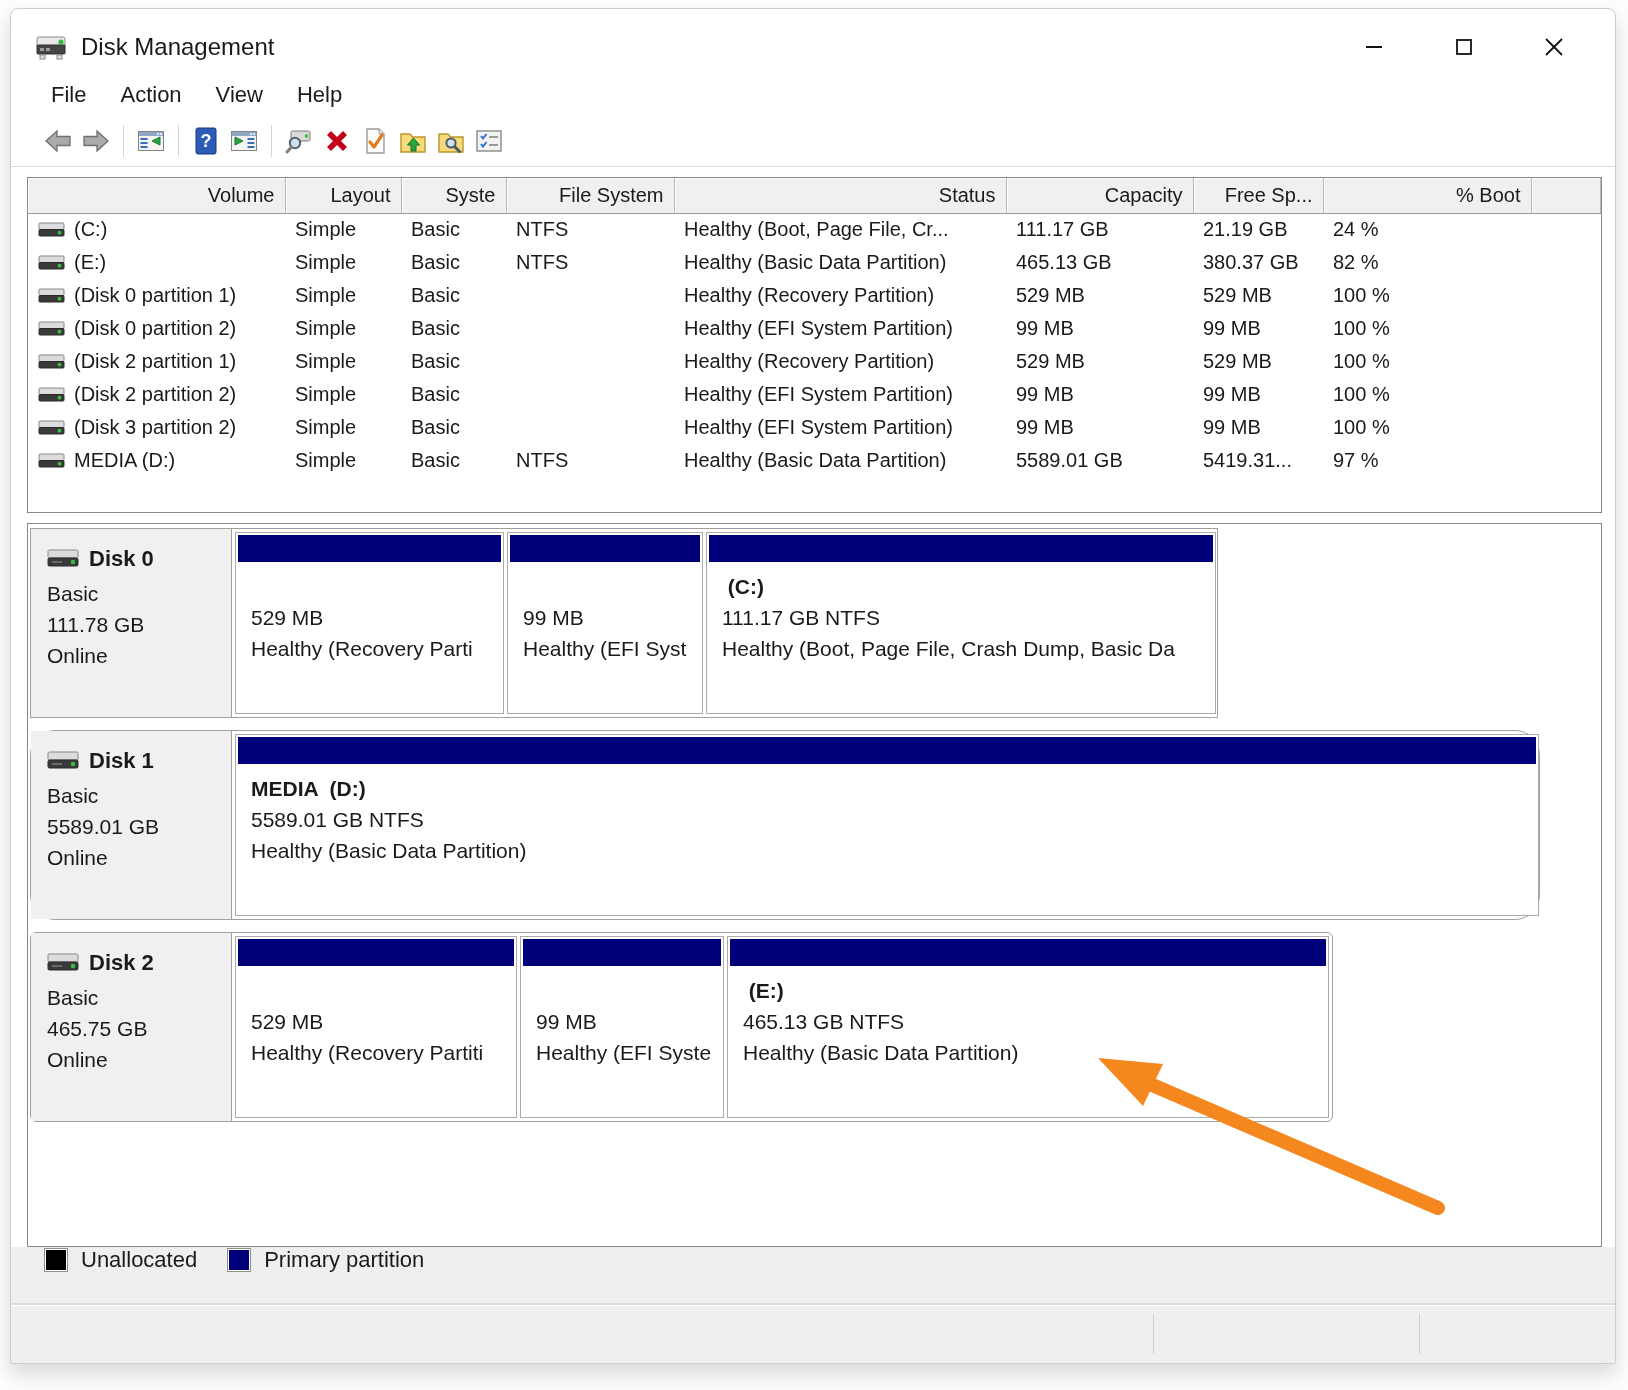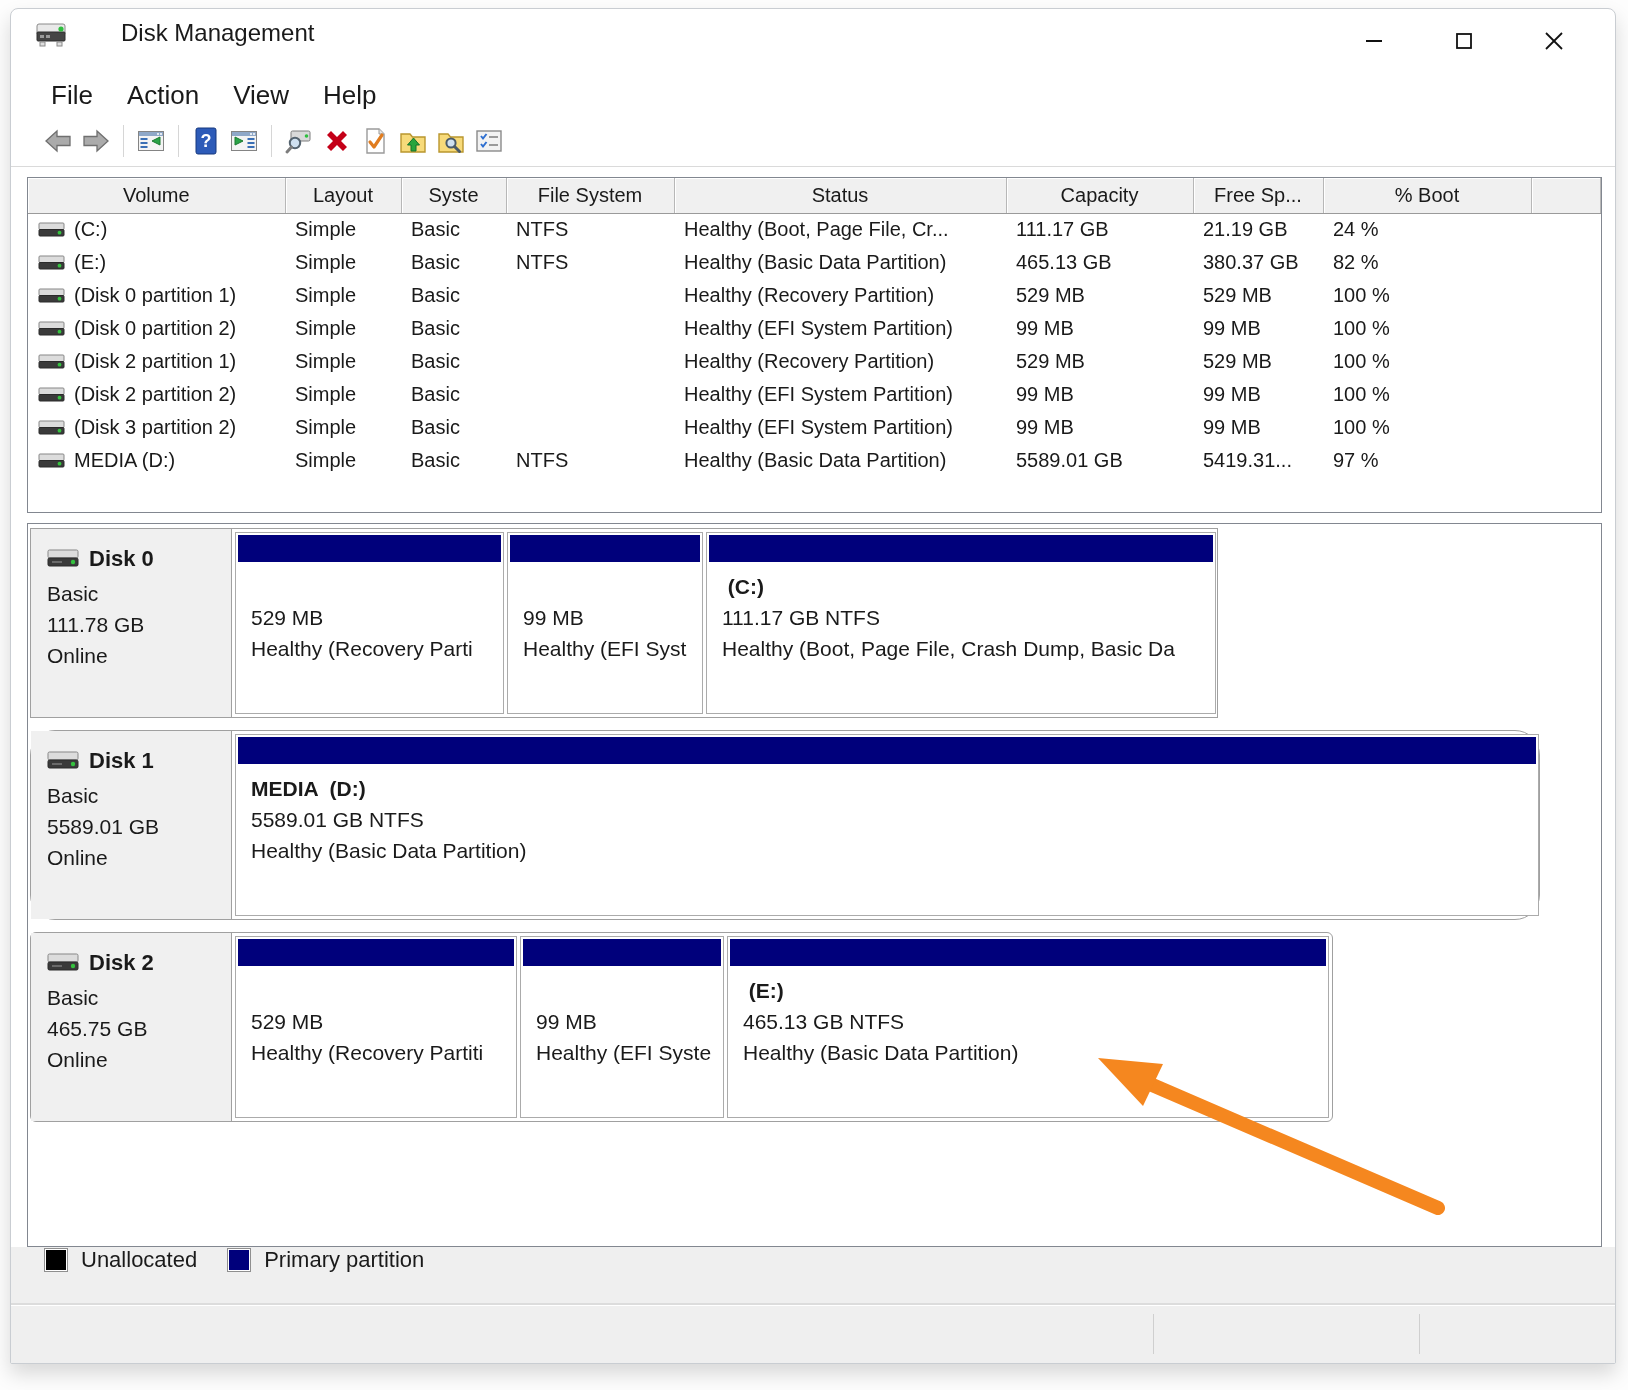--- a/index.html
+++ b/index.html
@@ -11,39 +11,39 @@
     color:#1a1a1a;
     overflow:hidden;
   }
   .window {
     position:absolute; left:10px; top:8px; width:1606px; height:1356px;
     background:#fff; border:1px solid #c9cdd2; border-radius:8px 8px 2px 2px;
     box-shadow:0 10px 20px rgba(0,0,0,.15);
     display:flex; flex-direction:column; overflow:hidden;
   }
   
-  .titlebar { height:66px; flex:0 0 auto; display:flex; align-items:flex-start; padding:10px 0 0 24px;gap:40px; }
+  .titlebar { height:66px; flex:0 0 auto; display:flex; align-items:center; padding:10px 0 0 24px; }
   .app-icon { width:34px; height:30px; flex:0 0 auto; }
   .title-text { font-size:24px; margin-left:12px; }
   .win-controls { margin-left:auto; display:flex; align-items:center; padding-right:36px; }
   .win-btn { width:50px; height:44px; display:flex; align-items:center; justify-content:center; margin-left:40px; }
   
-  .menubar { height:40px; flex:0 0 auto; display:flex; align-items:center; padding-left:40px; font-size:26px; }
+  .menubar { height:40px; flex:0 0 auto; display:flex; align-items:center; padding-left:40px; font-size:22px; }
   .menu-item { margin-right:34px; }
   
   .toolbar { height:52px; flex:0 0 auto; display:flex; align-items:center; padding-left:28px; border-bottom:1px solid #dadada; }
   .tb-btn { width:38px; height:36px; display:flex; align-items:center; justify-content:center; }
   .tb-sep { width:1px; height:32px; background:#d6d6d6; margin:0 8px; }
   
   .content { flex:1 1 auto; display:flex; flex-direction:column; padding:10px 13px 0 16px; background:#fff; min-height:0; }
   
   .list-panel { height:336px; flex:0 0 auto; border:1px solid #828790; background:#fff; overflow:hidden; }
   table.vol { width:100%; border-collapse:collapse; font-size:20px; table-layout:fixed; }
   table.vol th {
-    height:35px; background:#f0f0f0; font-weight:normal; text-align:center; padding:0 10px;
+    height:35px; background:#f0f0f0; font-weight:normal; text-align:right; padding:0 10px;
     border-right:1px solid #b7b7b7; border-bottom:1px solid #9a9a9a;
     box-shadow:inset 1px 1px 0 #ffffff; white-space:nowrap; overflow:hidden;
   }
   table.vol td { height:33px; padding:0 10px; white-space:nowrap; overflow:hidden; }
   .vol-cell { display:flex; align-items:center; gap:9px; }
   .drive-ico { flex:0 0 auto; }
   
   .graph-panel { flex:1 1 auto; margin-top:10px; border:1px solid #828790; background:#fff; padding:4px 0 0 2px; min-height:0; }
   .disk-band { display:flex; border:1px solid #a0a0a0; height:190px; margin-bottom:12px; background:#fff; }
   .disk-label { width:201px; flex:0 0 auto; background:#f0f0f0; border-right:1px solid #a0a0a0; padding:14px 0 0 16px; font-size:21px; line-height:31px; }

